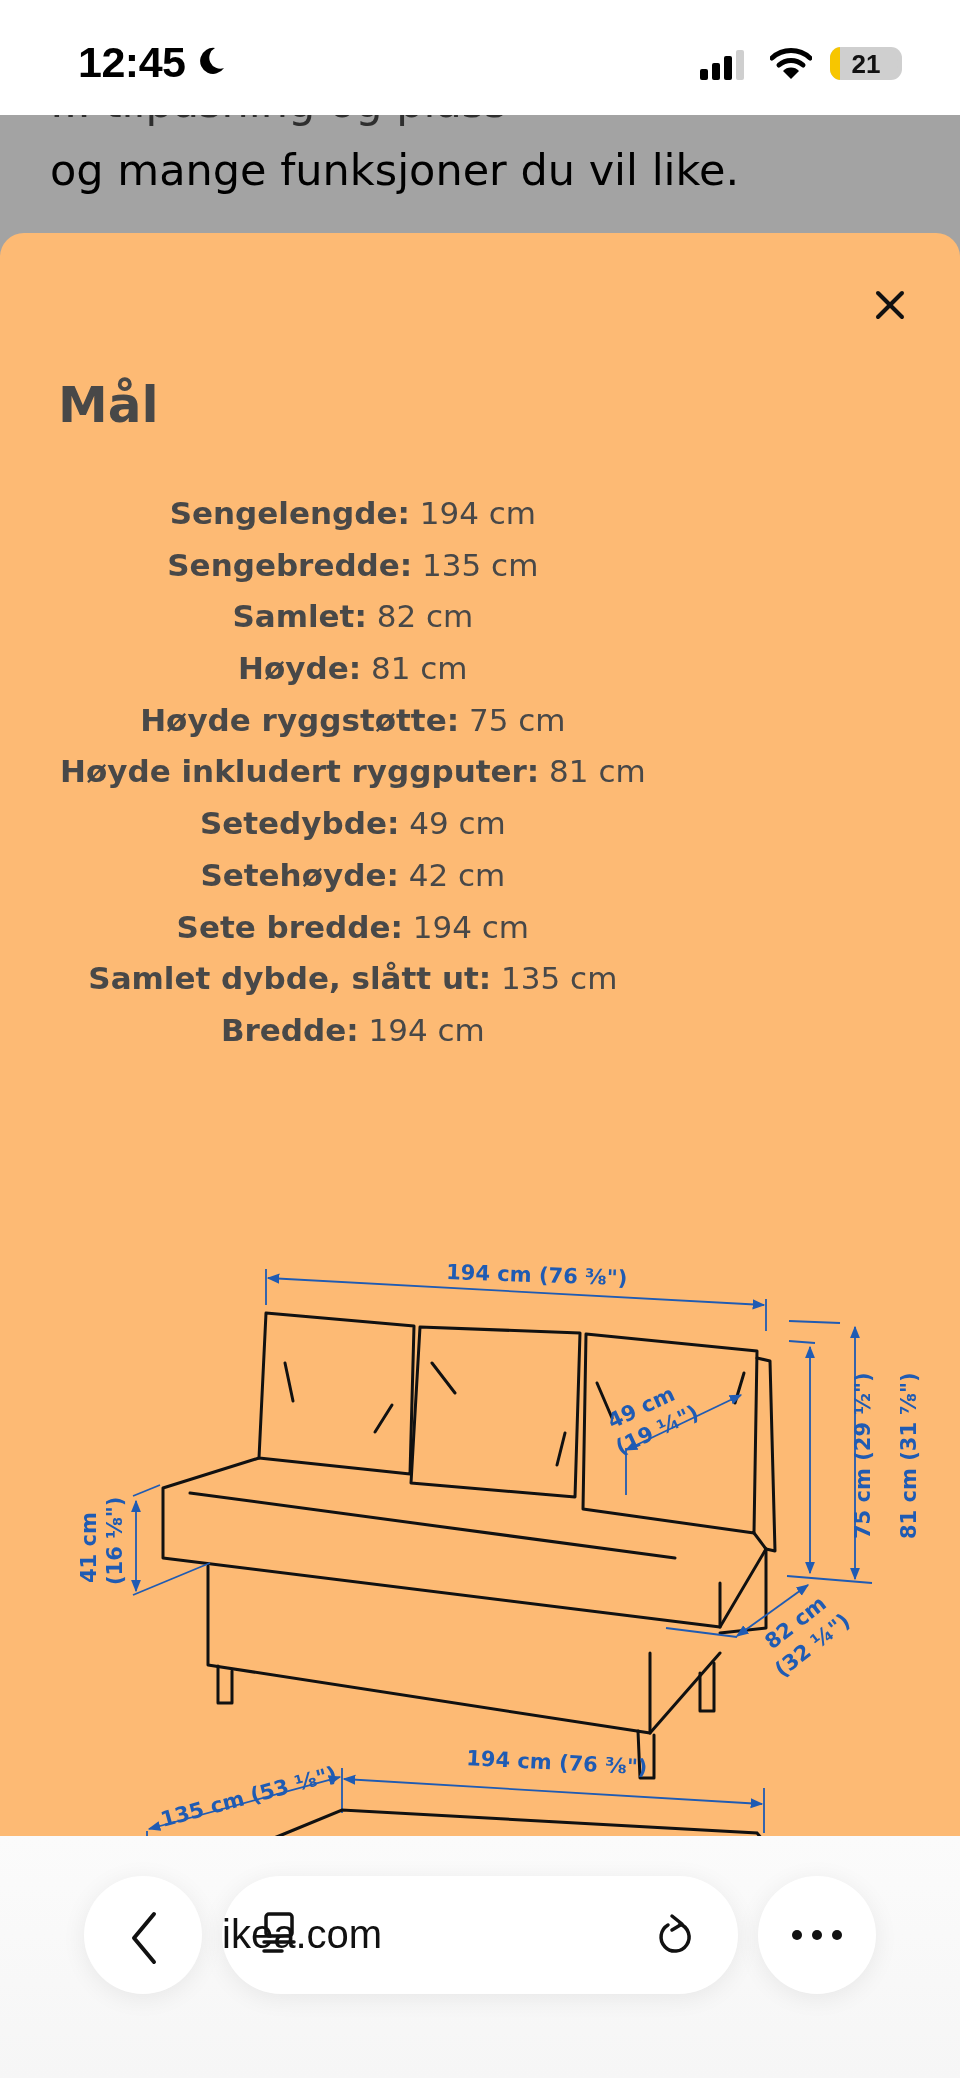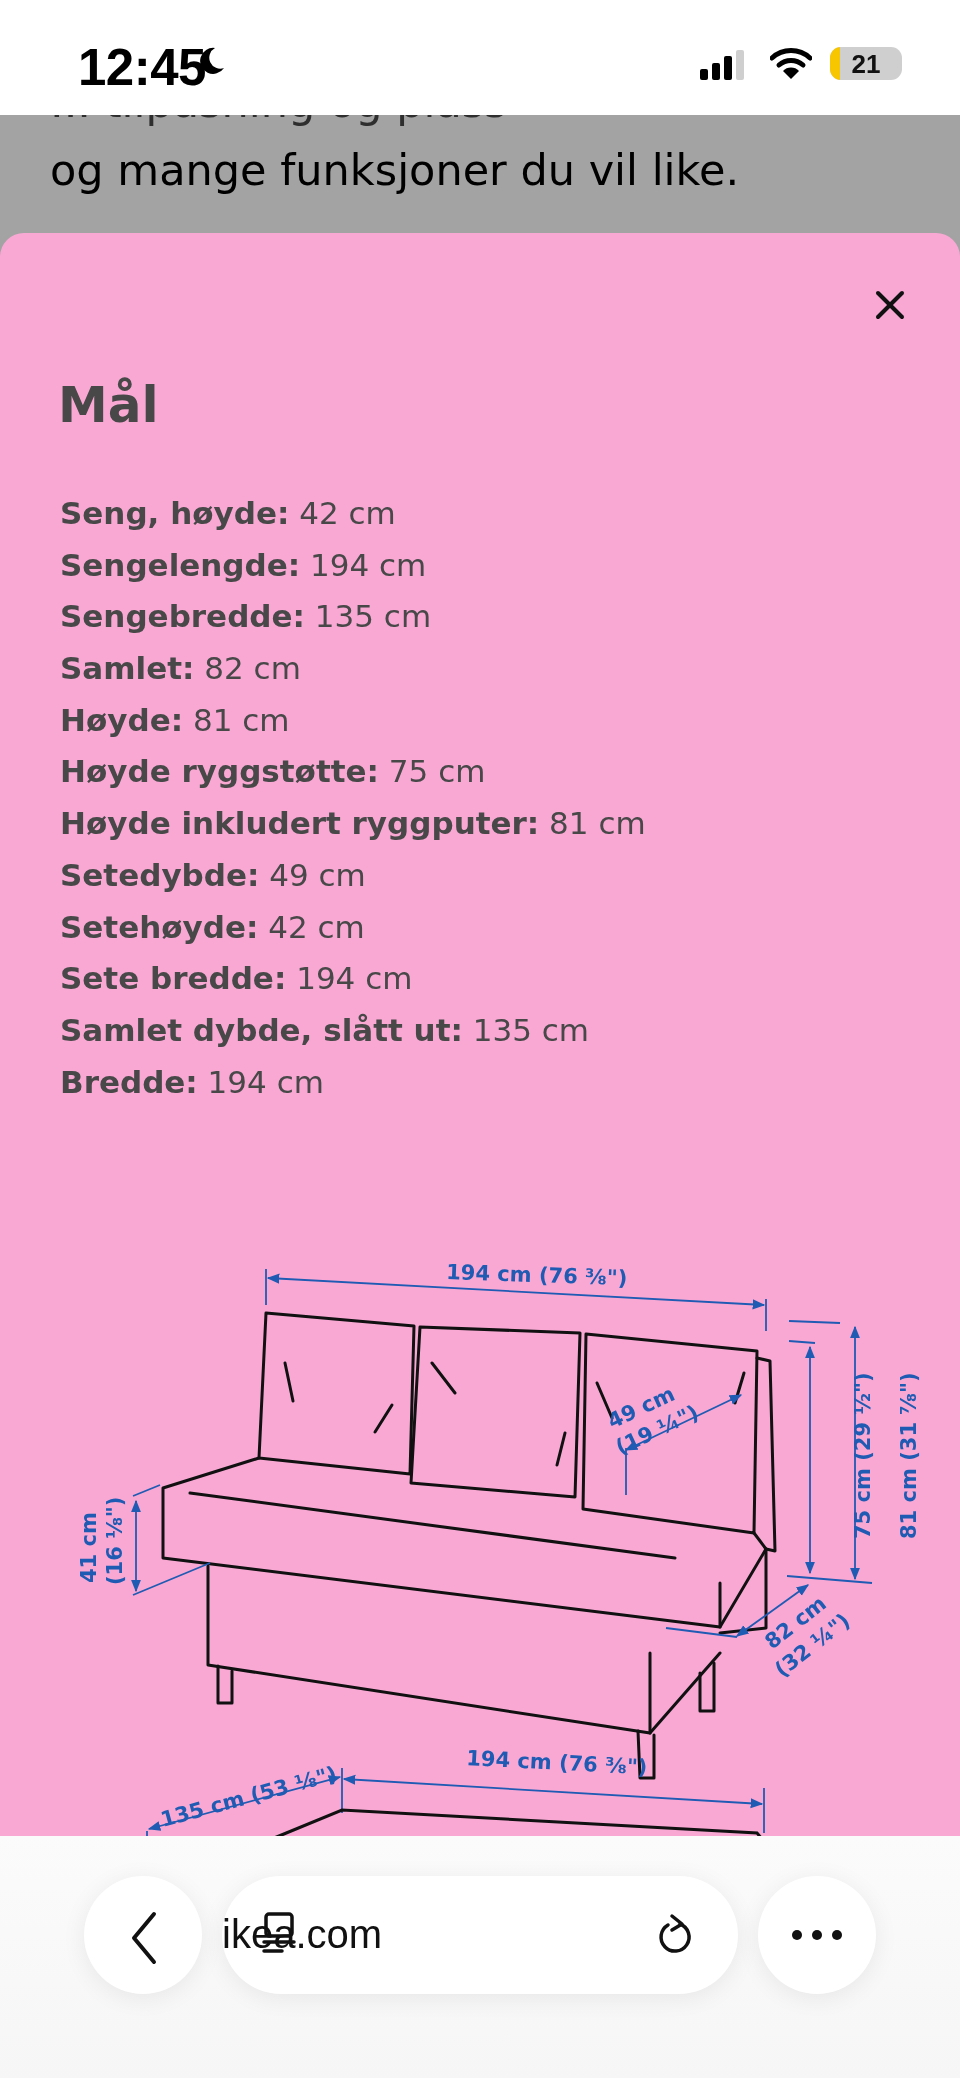--- a/index.html
+++ b/index.html
@@ -1,36 +1,36 @@
 <!DOCTYPE html>
 <html><head>
 <meta charset="utf-8">
 <style>
   html, body { margin:0; padding:0; }
   body { width:960px; height:2078px; position:relative; overflow:hidden; background:#fff;
          font-family:"DejaVu Sans","Liberation Sans",sans-serif; }
   .status-bar { position:absolute; left:0; top:0; width:960px; height:115px; background:#fff; }
   .status-time { position:absolute; left:78px; top:38px; font-family:"Liberation Sans",sans-serif;
-                 font-weight:700; font-size:51px; color:#000; letter-spacing:-0.5px; }
+                 font-weight:700; font-size:43px; color:#000; letter-spacing:-0.5px; }
   .moon { position:absolute; left:196px; top:46px; width:30px; height:30px; }
   .signal { position:absolute; left:700px; top:50px; }
   .wifi { position:absolute; left:770px; top:46px; }
   .battery { position:absolute; left:830px; top:47px; width:62px; height:33px; border-radius:11px;
              background:#cfcfcf; overflow:hidden;padding-left:10px; }
   .battery-fill { position:absolute; left:0; top:0; height:100%; width:10px; background:#f7c600; }
   .battery-text { position:absolute; left:0; right:0; top:2px; text-align:center;
                   font-family:"Liberation Sans",sans-serif; font-weight:700; font-size:26px; color:#111; }
   .battery-nub { position:absolute; left:894px; top:58px; width:4px; height:11px; border-radius:0 3px 3px 0; background:#cfcfcf; }
 
   .backdrop { position:absolute; left:0; top:115px; width:960px; height:150px; background:#a3a3a3; overflow:hidden; }
   .backdrop-text { position:absolute; left:50px; top:30px; font-size:43px; color:#000000; white-space:nowrap; }
   .backdrop-text-prev { position:absolute; left:50px; top:-38px; font-size:43px; color:#2e2e2e; white-space:nowrap; }
 
-  .sheet { position:absolute; left:0; top:233px; width:960px; height:1845px; background:#f9a8d4;
-           border-radius:24px 24px 0 0; }
+  .sheet { position:absolute; left:0; top:233px; width:960px; height:1845px; background:#fdba74;
+           border-radius:24px 24px 0 0;text-align:center; }
   .close-btn { position:absolute; left:862px; top:44px; width:56px; height:56px; cursor:pointer; }
   .heading { position:absolute; left:58px; top:143px; font-size:50px; font-weight:700; color:#484848; margin:0; }
   .specs { position:absolute; left:60px; top:255px; margin:0; padding:0; list-style:none; }
   .spec { height:51.7px; font-size:31px; color:#484848; white-space:nowrap; line-height:51.7px; }
   .spec .k { font-weight:700; }
   .diagram { position:absolute; left:0; top:0; width:960px; height:1845px; pointer-events:none; }
   .dim { font-family:"DejaVu Sans",sans-serif; font-weight:700; font-size:21px; fill:#1f5bb3; }
 
   .fade { position:absolute; left:0; top:1836px; width:960px; height:242px;
           background:linear-gradient(#fbfbfb,#f6f6f6); }
@@ -74,21 +74,20 @@
 
 <div class="sheet">
   <svg class="close-btn" viewBox="0 0 56 56">
     <line x1="16" y1="16" x2="40" y2="40" stroke="#111" stroke-width="4" stroke-linecap="round"></line>
     <line x1="40" y1="16" x2="16" y2="40" stroke="#111" stroke-width="4" stroke-linecap="round"></line>
   </svg>
 
   <h2 class="heading">Mål</h2>
 
   <ul class="specs">
-    <li class="spec"><span class="k">Seng, høyde:</span> <span>42 cm</span></li>
     <li class="spec"><span class="k">Sengelengde:</span> <span>194 cm</span></li>
     <li class="spec"><span class="k">Sengebredde:</span> <span>135 cm</span></li>
     <li class="spec"><span class="k">Samlet:</span> <span>82 cm</span></li>
     <li class="spec"><span class="k">Høyde:</span> <span>81 cm</span></li>
     <li class="spec"><span class="k">Høyde ryggstøtte:</span> <span>75 cm</span></li>
     <li class="spec"><span class="k">Høyde inkludert ryggputer:</span> <span>81 cm</span></li>
     <li class="spec"><span class="k">Setedybde:</span> <span>49 cm</span></li>
     <li class="spec"><span class="k">Setehøyde:</span> <span>42 cm</span></li>
     <li class="spec"><span class="k">Sete bredde:</span> <span>194 cm</span></li>
     <li class="spec"><span class="k">Samlet dybde, slått ut:</span> <span>135 cm</span></li>

